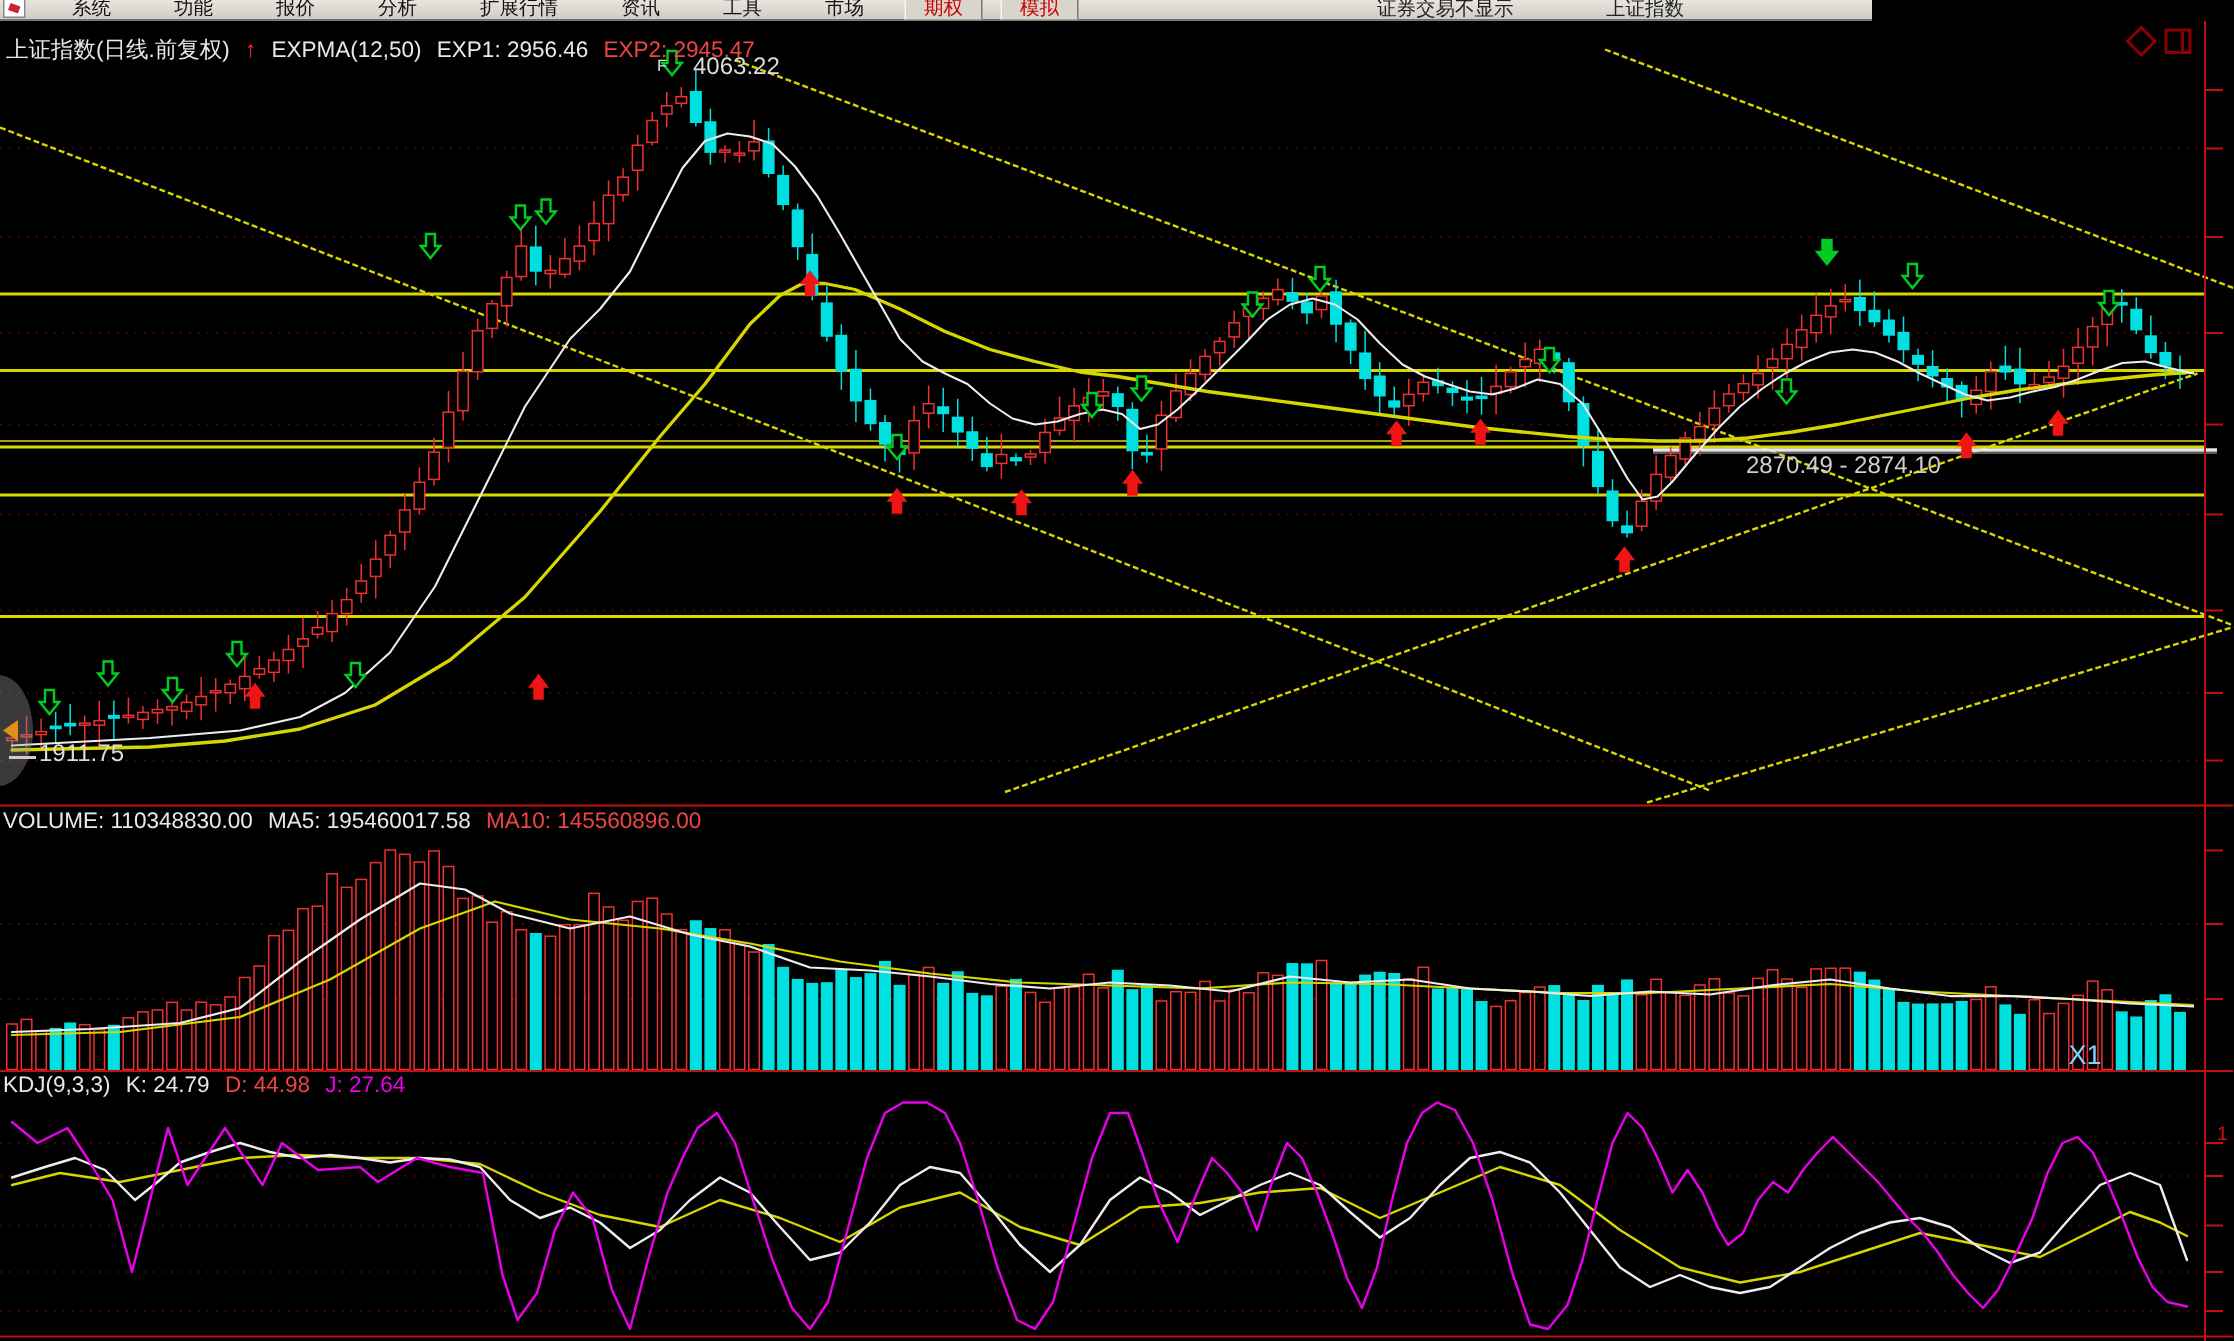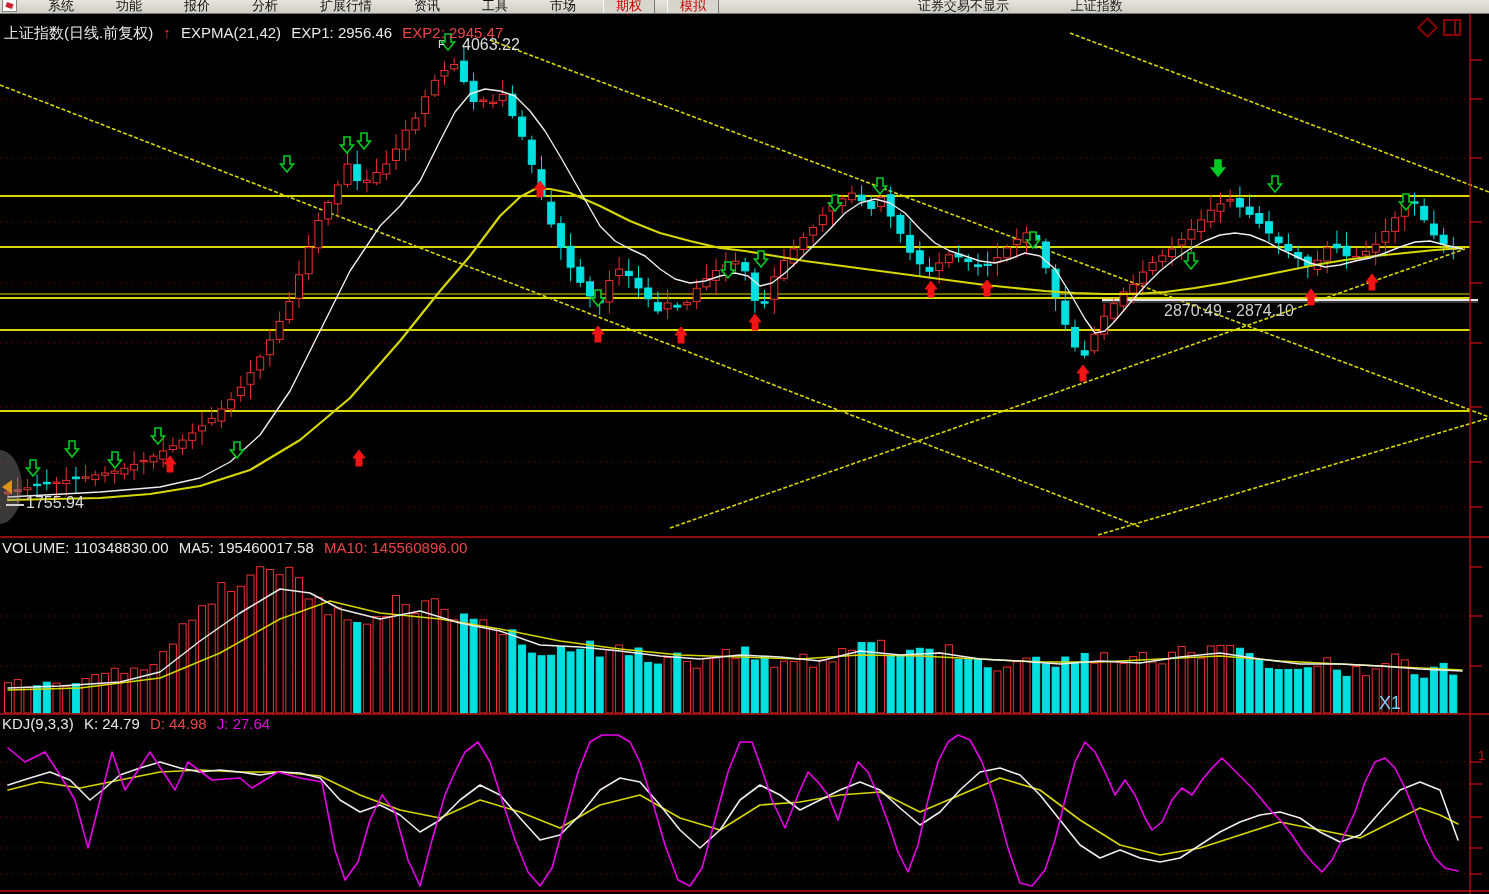--- a/index.html
+++ b/index.html
@@ -1,20 +1,20 @@
 <!DOCTYPE html>
 <html><head>
 <meta charset="utf-8">
 <style>
   *{box-sizing:border-box;margin:0;padding:0}
   html,body{width:1489px;height:894px;background:#000;overflow:hidden;
     font-family:"Liberation Sans","DejaVu Sans",sans-serif}
   body{position:relative}
   
-  .menubar{position:absolute;left:0;top:0;width:1489px;height:14px;
+  .menubar{position:absolute;left:0;top:0;width:1248px;height:14px;
     background:linear-gradient(#e8e5de,#cfccc4);border-bottom:1px solid #7a7a7a;overflow:hidden;z-index:30}
   .menubar-inner{height:24px;margin-top:-7px;display:flex;align-items:center;gap:0;padding-left:2px}
   .app-icon{width:15px;height:13px;background:#fff;border:1px solid #888;margin-right:10px;position:relative}
   .app-icon::after{content:"";position:absolute;left:3px;top:3px;width:7px;height:5px;background:#c23;transform:rotate(20deg)}
   .menu-item{font-size:13px;color:#111;padding:2px 21px;white-space:nowrap;cursor:default}
   .menu-item.accent{color:#c00;border:1px solid;border-color:#f5f5f5 #777 #777 #f5f5f5;margin:0 6px;padding:2px 12px;background:#d8d5cd}
   .menu-right{position:absolute;top:-3px;left:918px;font-size:13px;color:#222;white-space:nowrap}
   .menu-right .idx{margin-left:58px}
   
   .chart-wrap{position:absolute;inset:0;z-index:1}
@@ -617,42 +617,42 @@
         <line x1="1470" y1="817" x2="1482" y2="817" stroke="#c01010" stroke-width="1.3"></line>
         <line x1="1470" y1="848" x2="1482" y2="848" stroke="#c01010" stroke-width="1.3"></line>
         <line x1="1470" y1="874" x2="1482" y2="874" stroke="#c01010" stroke-width="1.3"></line>
       </g>
     </svg>
 </div>
 
 <div class="hdr main-title">
   <span class="w">上证指数(日线.前复权)</span>
   <span class="r">↑</span>
-  <span class="w">EXPMA(21,42)</span>
+  <span class="w">EXPMA(12,50)</span>
   <span class="w">EXP1: 2956.46</span>
   <span class="y">EXP2: 2945.47</span>
 </div>
 
 <div class="hdr vol-title">
   <span class="w">VOLUME: 110348830.00</span>
   <span class="w">MA5: 195460017.58</span>
   <span class="y">MA10: 145560896.00</span>
 </div>
 
 <div class="hdr kdj-title">
   <span class="w">KDJ(9,3,3)</span>
   <span class="w">K: 24.79</span>
   <span class="y">D: 44.98</span>
   <span class="m">J: 27.64</span>
 </div>
 
 <span class="peak-flag">F</span>
 <div class="float-label peak-label">4063.22</div>
 <div class="low-tick"></div>
-<div class="float-label low-label">1755.94</div>
+<div class="float-label low-label">1911.75</div>
 <div class="float-label range-label">2870.49 - 2874.10</div>
 <div class="x1-label">X1</div>
 <div class="axis-partial">1</div>
 
 <div class="tr-icons">
   <span class="diamond-icon"></span>
   <span class="window-icon"></span>
 </div>
 
 <div class="scroll-overlay">

